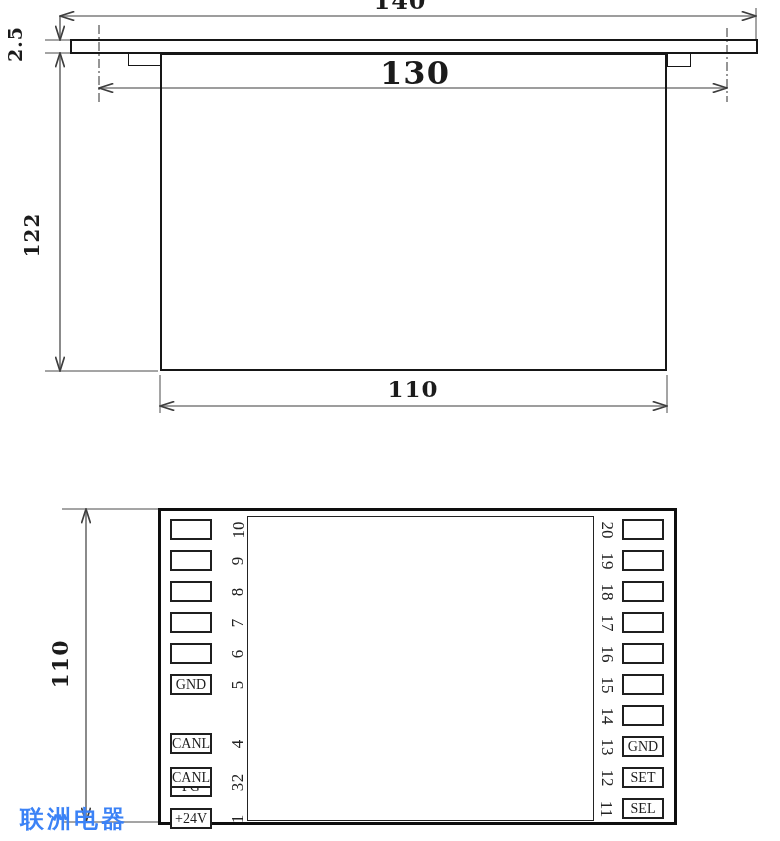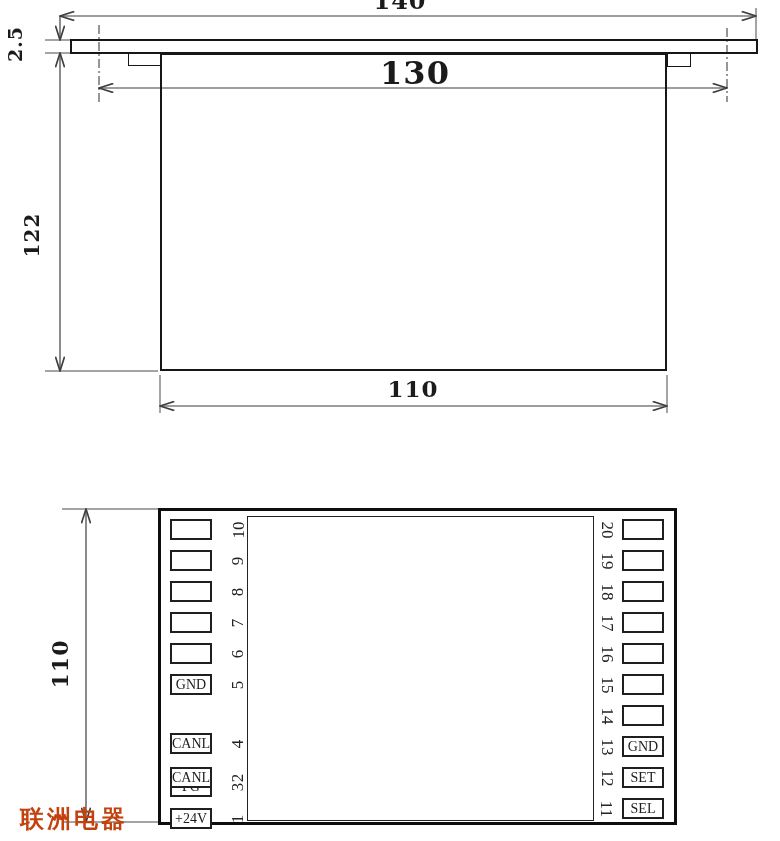--- a/index.html
+++ b/index.html
@@ -55,21 +55,21 @@
   .rrow .tnum { left:0px; }
   .tnum span {
     display:block; font-family:"Liberation Serif", serif;
     font-size:17px; color:#232323; white-space:nowrap;
   }
   .lrow .tnum span { transform:rotate(-90deg); }
   .rrow .tnum span { transform:rotate(90deg); }
 
   #watermark {
     position:absolute; left:20px; top:803px; font-size:24px;
-    color:#c2410c; font-family:"DejaVu Sans", sans-serif;
+    color:#3b82f6; font-family:"DejaVu Sans", sans-serif;
     letter-spacing:3px; font-weight:bold;
   }
 </style>
 </head>
 <body>
 
 <div id="canvas">
 
   <svg class="overlay" width="780" height="841">
     <defs>

